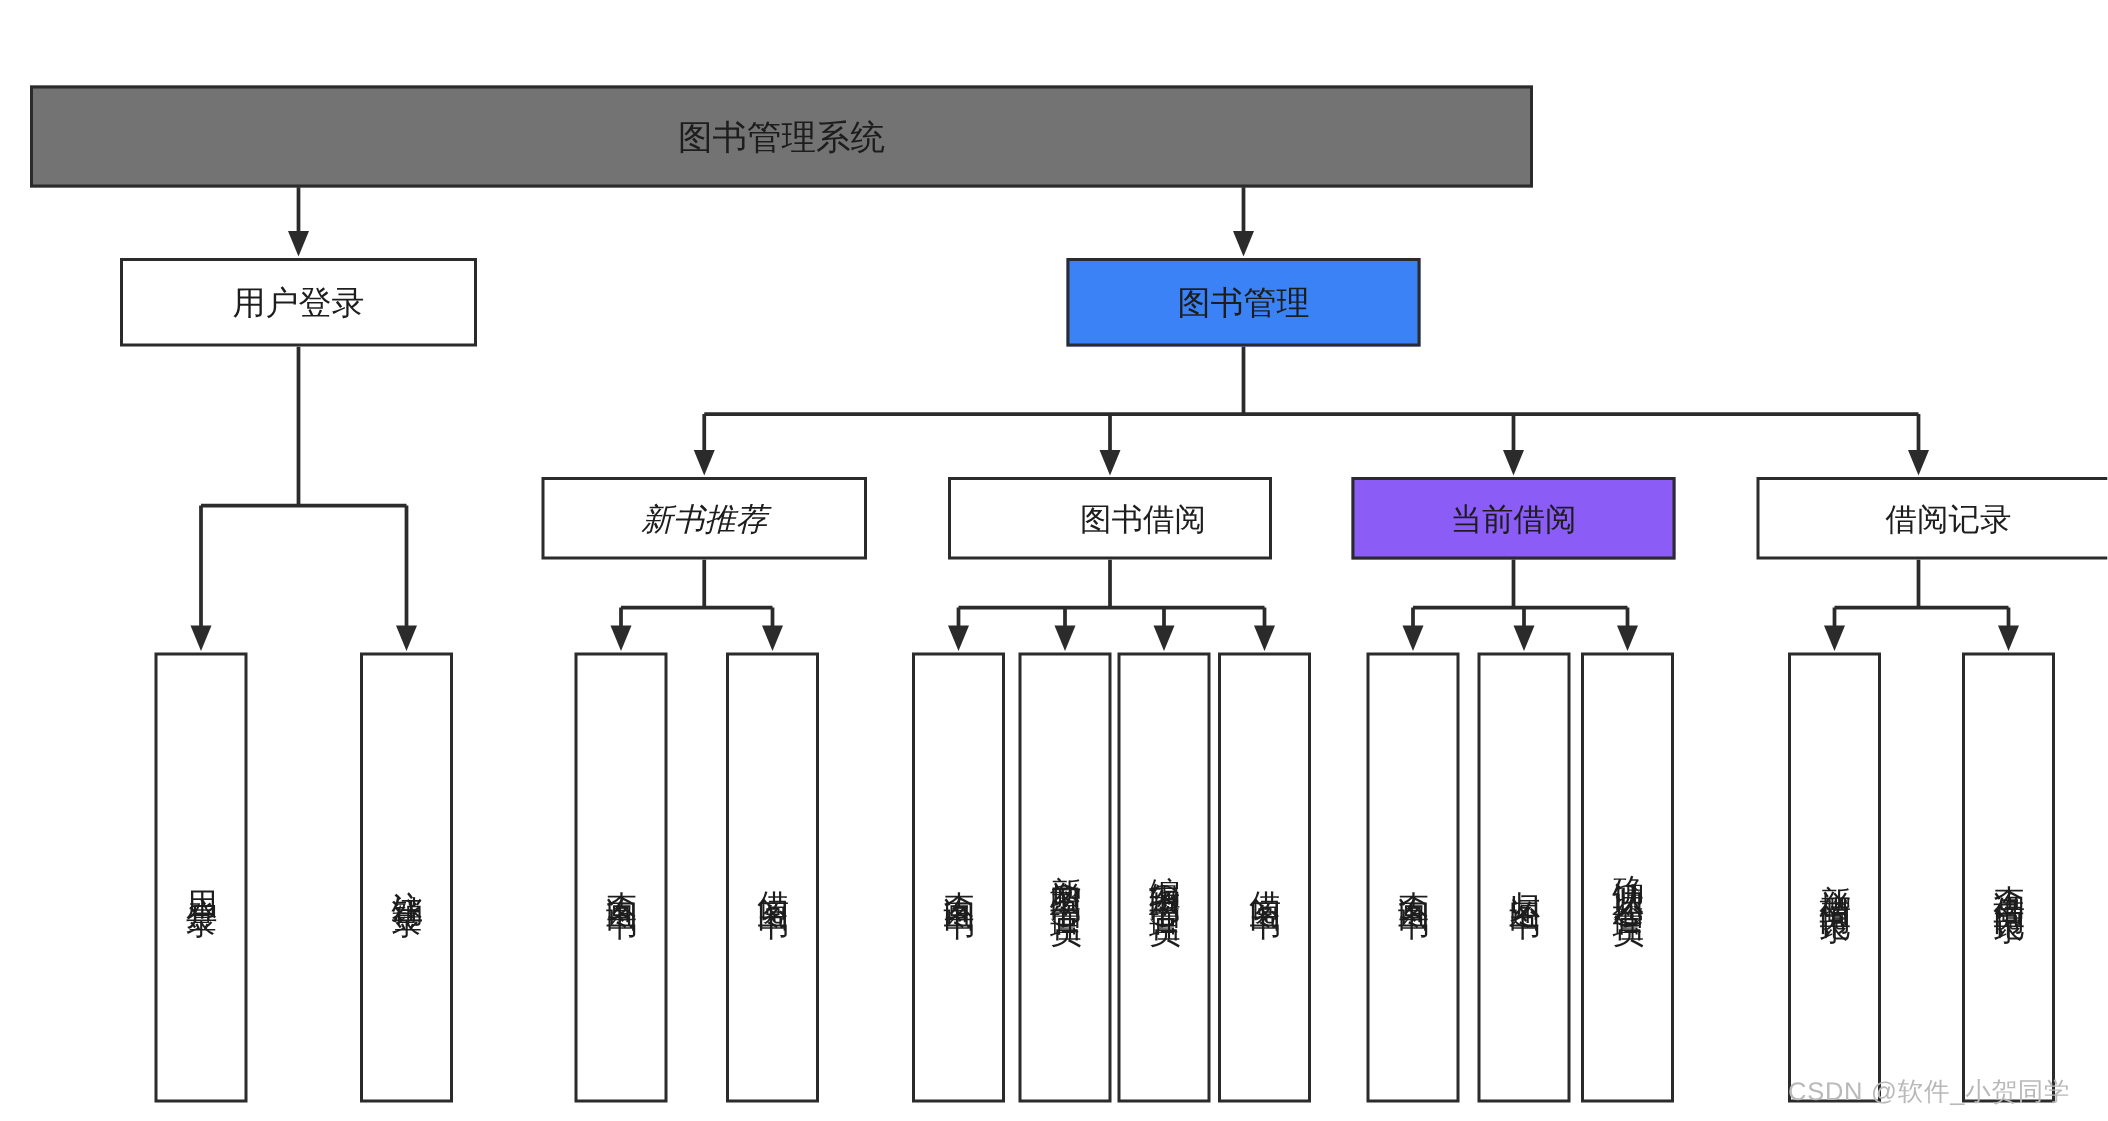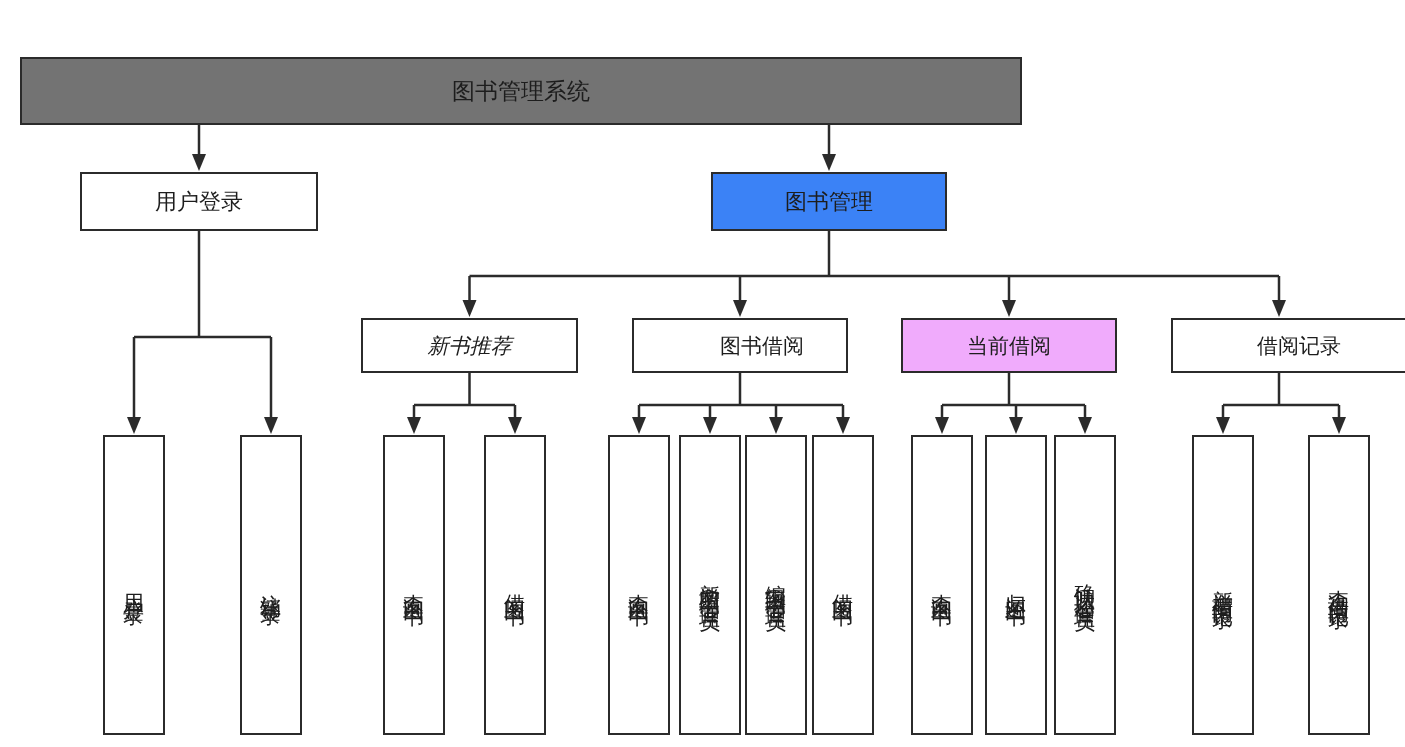--- a/index.html
+++ b/index.html
@@ -126,21 +126,21 @@
       </div>
       <div class="node lvl2" style="left: 711px; top: 172px; width: 236px; height: 59px; border-color: rgb(43, 43, 43); background: #3b82f6; font-family: Liberation Mono, monospace;">
         <span class="node-label">图书管理</span>
       </div>
       <div class="node lvl3" style="left: 361px; top: 318px; width: 217px; height: 55px; border-color: rgb(43, 43, 43); background: rgb(255, 255, 255); font-style: italic;">
         <span class="node-label">新书推荐</span>
       </div>
       <div class="node lvl3" style="left: 632px; top: 318px; width: 216px; height: 55px; border-color: rgb(43, 43, 43); background: rgb(255, 255, 255); padding-left: 44px;">
         <span class="node-label">图书借阅</span>
       </div>
-      <div class="node lvl3" style="left: 901px; top: 318px; width: 216px; height: 55px; border-color: rgb(43, 43, 43); background: #f0abfc;">
+      <div class="node lvl3" style="left: 901px; top: 318px; width: 216px; height: 55px; border-color: rgb(43, 43, 43); background: #8b5cf6;">
         <span class="node-label">当前借阅</span>
       </div>
       <div class="node lvl3" style="left: 1171px; top: 318px; width: 256px; height: 55px; border-color: rgb(43, 43, 43); background: rgb(255, 255, 255);">
         <span class="node-label">借阅记录</span>
       </div>
       <div class="node leaf" style="left: 103px; top: 435px; width: 62px; height: 300px; border-color: rgb(43, 43, 43); background: rgb(255, 255, 255);">
         <span class="node-label">用户登录</span>
       </div>
       <div class="node leaf" style="left: 240px; top: 435px; width: 62px; height: 300px; border-color: rgb(43, 43, 43); background: rgb(255, 255, 255);">
         <span class="node-label">注销登录</span>
@@ -173,14 +173,15 @@
         <span class="node-label">确认归还（管理员）</span>
       </div>
       <div class="node leaf" style="left: 1192px; top: 435px; width: 62px; height: 300px; border-color: rgb(43, 43, 43); background: rgb(255, 255, 255);">
         <span class="node-label">新增借阅记录</span>
       </div>
       <div class="node leaf" style="left: 1308px; top: 435px; width: 62px; height: 300px; border-color: rgb(43, 43, 43); background: rgb(255, 255, 255);">
         <span class="node-label">查询借阅记录</span>
       </div>
     </div>
 
+  <div class="watermark" style="left: 1192px; top: 716px; color: rgb(185, 185, 185);">CSDN @软件_小贺同学</div>
 
 </div>
 
 </body></html>

